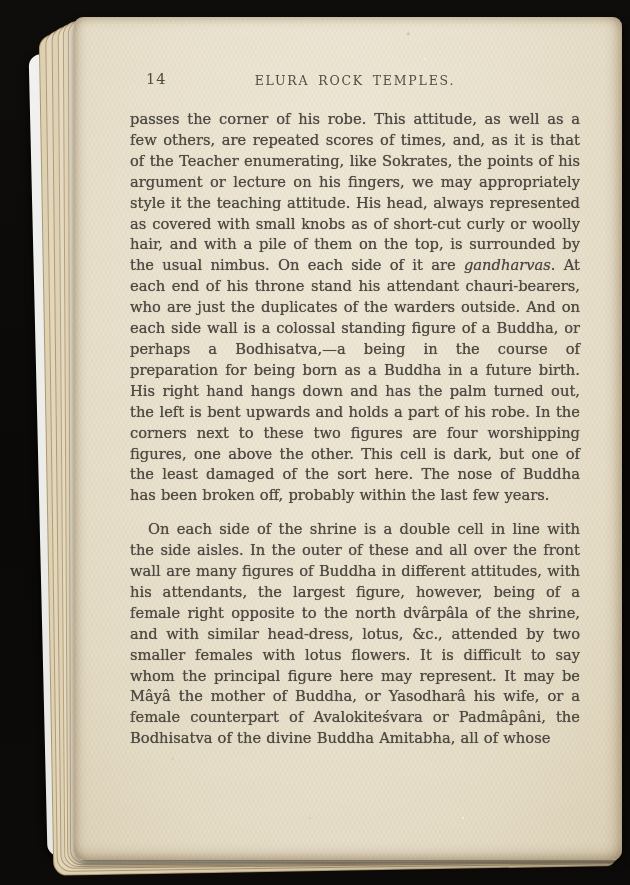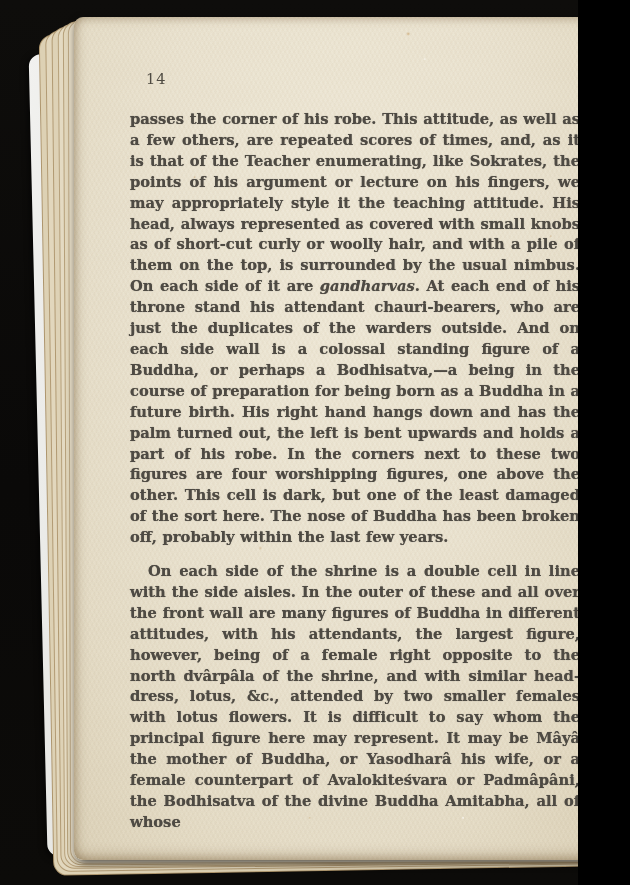--- a/index.html
+++ b/index.html
@@ -4,21 +4,21 @@
 <style>
   html, body {
     margin: 0; padding: 0;
     width: 630px; height: 885px;
     overflow: hidden;
     background: #000;
     font-family: "DejaVu Serif", "Liberation Serif", serif;
   }
   .scene {
     position: relative;
-    width: 578px; height: 885px;
+    width: 630px; height: 885px;
     background: linear-gradient(180deg, #0e0d0b 0%, #0a0908 55%, #0c0b09 100%);
     overflow: hidden;
   }
   
   .under-sheet {
     position: absolute;
     left: 38px; top: 48px;
     width: 540px; height: 802px;
     border-radius: 12px;
     background: linear-gradient(100deg, #f1f1ef 0%, #e3e3df 30%, #cfcfca 70%, #bdbdb8 100%);
@@ -85,41 +85,41 @@
   .body-text {
     position: absolute;
     left: 56px; top: 92px;
     width: 450px;
     font-size: 14.7px;
     line-height: 20.9px;
     text-align: justify;
     color: #4e4a43;
     text-shadow: 0 0 0.7px rgba(78,74,67,0.85);
     word-spacing: 0.5px;
-    font-weight: bold;
   }
   .body-text p { margin: 0; }
   .body-text p.indent { text-indent: 18px; margin-top: 13px; }
   .it { font-style: italic; }
 </style>
 </head>
 <body>
 
 <div class="scene">
   <div class="under-sheet"></div>
   <div class="stack stack-1"></div>
   <div class="stack stack-2"></div>
   <div class="stack stack-3"></div>
   <div class="stack stack-4"></div>
   <div class="stack stack-5"></div>
   <div class="stack stack-6"></div>
 
   <div class="page">
     <div class="running-head">
       <span class="page-number">14</span>
+      <span class="running-title">ELURA ROCK TEMPLES.</span>
     </div>
 
     <div class="body-text">
       <p><span>passes the corner of his robe.  This attitude, as well as a few others, are repeated scores of times, and, as it is that of the Teacher enumerating, like Sokrates, the points of his argument or lecture on his fingers, we may appropriately style it the teaching attitude.  His head, always represented as covered with small knobs as of short-cut curly or woolly hair, and with a pile of them on the top, is surrounded by the usual nimbus.  On each side of it are </span><span class="it">gandharvas</span><span>.  At each end of his throne stand his attendant chauri-bearers, who are just the duplicates of the warders outside.  And on each side wall is a colossal standing figure of a Buddha, or perhaps a Bodhisatva,—a being in the course of preparation for being born as a Buddha in a future birth.  His right hand hangs down and has the palm turned out, the left is bent upwards and holds a part of his robe.  In the corners next to these two figures are four worshipping figures, one above the other.  This cell is dark, but one of the least damaged of the sort here.  The nose of Buddha has been broken off, probably within the last few years.</span></p>
       <p class="indent"><span>On each side of the shrine is a double cell in line with the side aisles.  In the outer of these and all over the front wall are many figures of Buddha in different attitudes, with his attendants, the largest figure, however, being of a female right opposite to the north dvârpâla of the shrine, and with similar head-dress, lotus, &amp;c., attended by two smaller females with lotus flowers.  It is difficult to say whom the principal figure here may represent.  It may be Mâyâ the mother of Buddha, or Yasodharâ his wife, or a female counterpart of Avalokiteśvara or Padmâpâni, the Bodhisatva of the divine Buddha Amitabha, all of whose</span></p>
     </div>
   </div>
 </div>
 
 </body></html>

